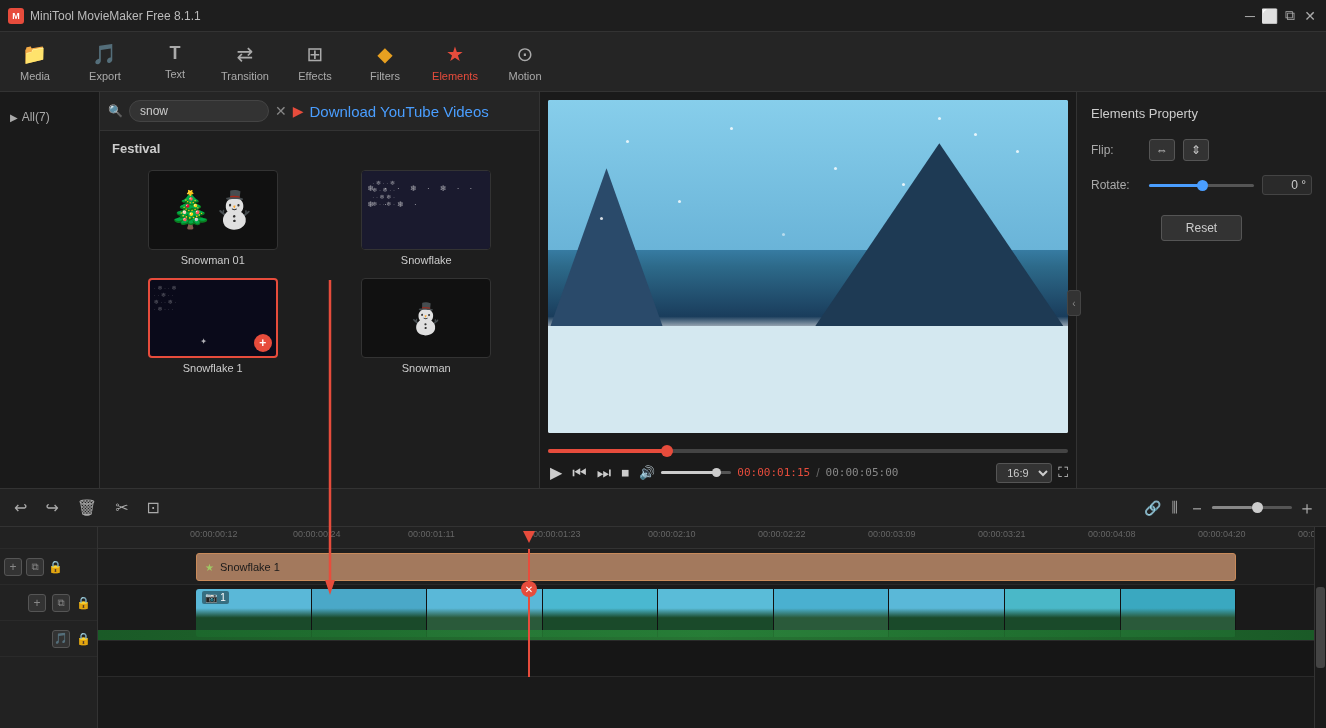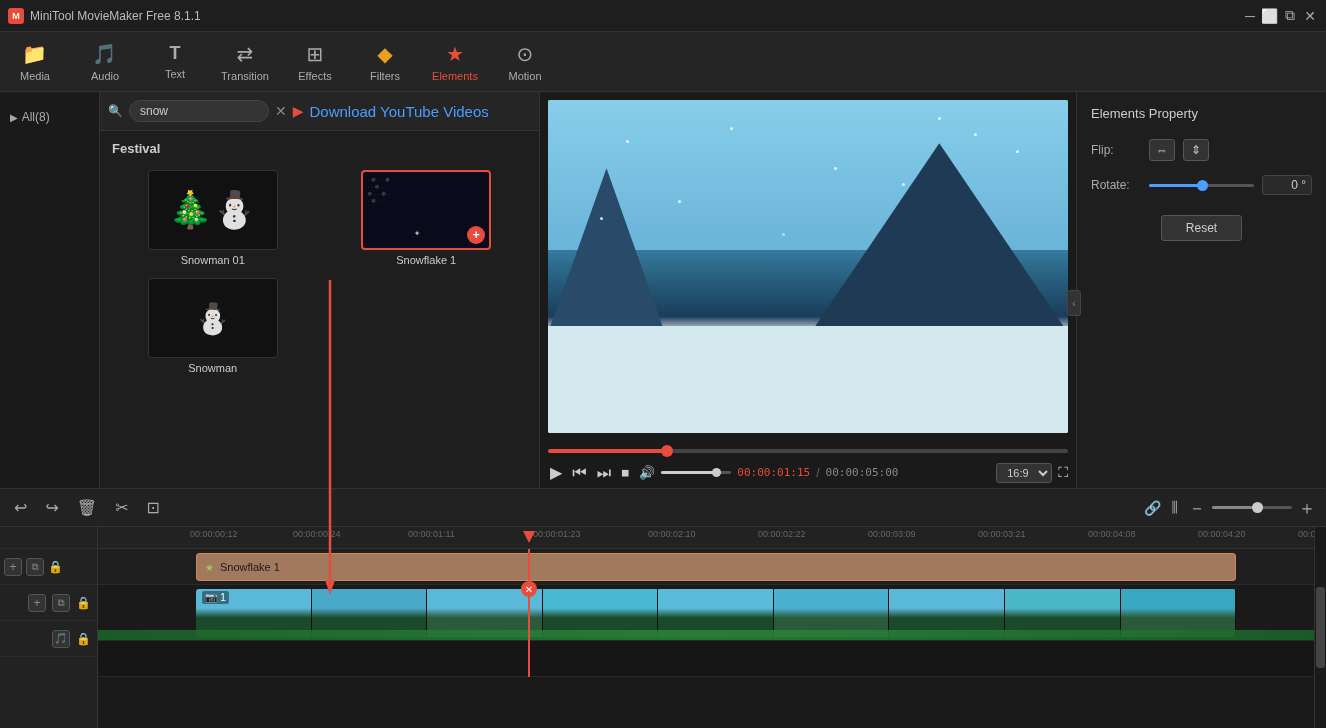--- a/index.html
+++ b/index.html
@@ -529,21 +529,21 @@
   </div>
 </div>
 
 <div id="toolbar">
   <div class="tool-btn">
     <span class="icon">📁</span>
     <span>Media</span>
   </div>
   <div class="tool-btn">
     <span class="icon">🎵</span>
-    <span>Audio</span>
+    <span>Export</span>
   </div>
   <div class="tool-btn">
     <span class="icon" style="font-size:18px;font-weight:bold;">T</span>
     <span>Text</span>
   </div>
   <div class="tool-btn">
     <span class="icon">⇄</span>
     <span>Transition</span>
   </div>
   <div class="tool-btn">
@@ -564,21 +564,21 @@
   </div>
 </div>
 
 <div id="main">
 
   <div id="left-panel">
 
     <div id="categories">
       <div class="category-item">
         <span class="arrow">▶</span>
-        <span>All(8)</span>
+        <span>All(7)</span>
       </div>
     </div>
 
     <div id="elements-panel">
 
       <div class="search-bar">
         <span style="color:#888;font-size:12px;">🔍</span>
         <input type="text" value="snow" style="">
         <span class="clear-btn">✕</span>
         <span class="youtube-icon">▶</span>
@@ -589,20 +589,28 @@
 
       <div class="elements-grid">
 
         <div class="element-card">
           <div class="element-thumb" style="background:#111;">
             <span class="snowman-figure">🎄⛄</span>
           </div>
           <span class="element-label">Snowman 01</span>
         </div>
 
+        <div class="element-card">
+          <div class="element-thumb" style="background:#111;">
+            <div class="snowflake-thumb">
+              <span style="position:absolute;top:8px;left:10px;color:rgba(255,255,255,0.5);font-size:6px;">· ❄ · · ❄<br>❄ · ❄ · ·<br>· · ❄ ❄ ·<br>❄ · · ❄ ·</span>
+            </div>
+          </div>
+          <span class="element-label">Snowflake</span>
+        </div>
 
         <div class="element-card">
           <div class="element-thumb selected" style="background:#0a0a1a;">
             <div style="position:relative;width:100%;height:100%;">
               <span style="position:absolute;top:4px;left:4px;color:rgba(255,255,255,0.3);font-size:6px;">· ❄ · · ❄<br>· · ❄ · ·<br>❄ · · ❄ ·<br>· ❄ · · ·</span>
               <span style="position:absolute;bottom:10px;left:40%;color:white;font-size:8px;opacity:0.7;">✦</span>
             </div>
             <div class="add-btn">+</div>
           </div>
           <span class="element-label">Snowflake 1</span>

